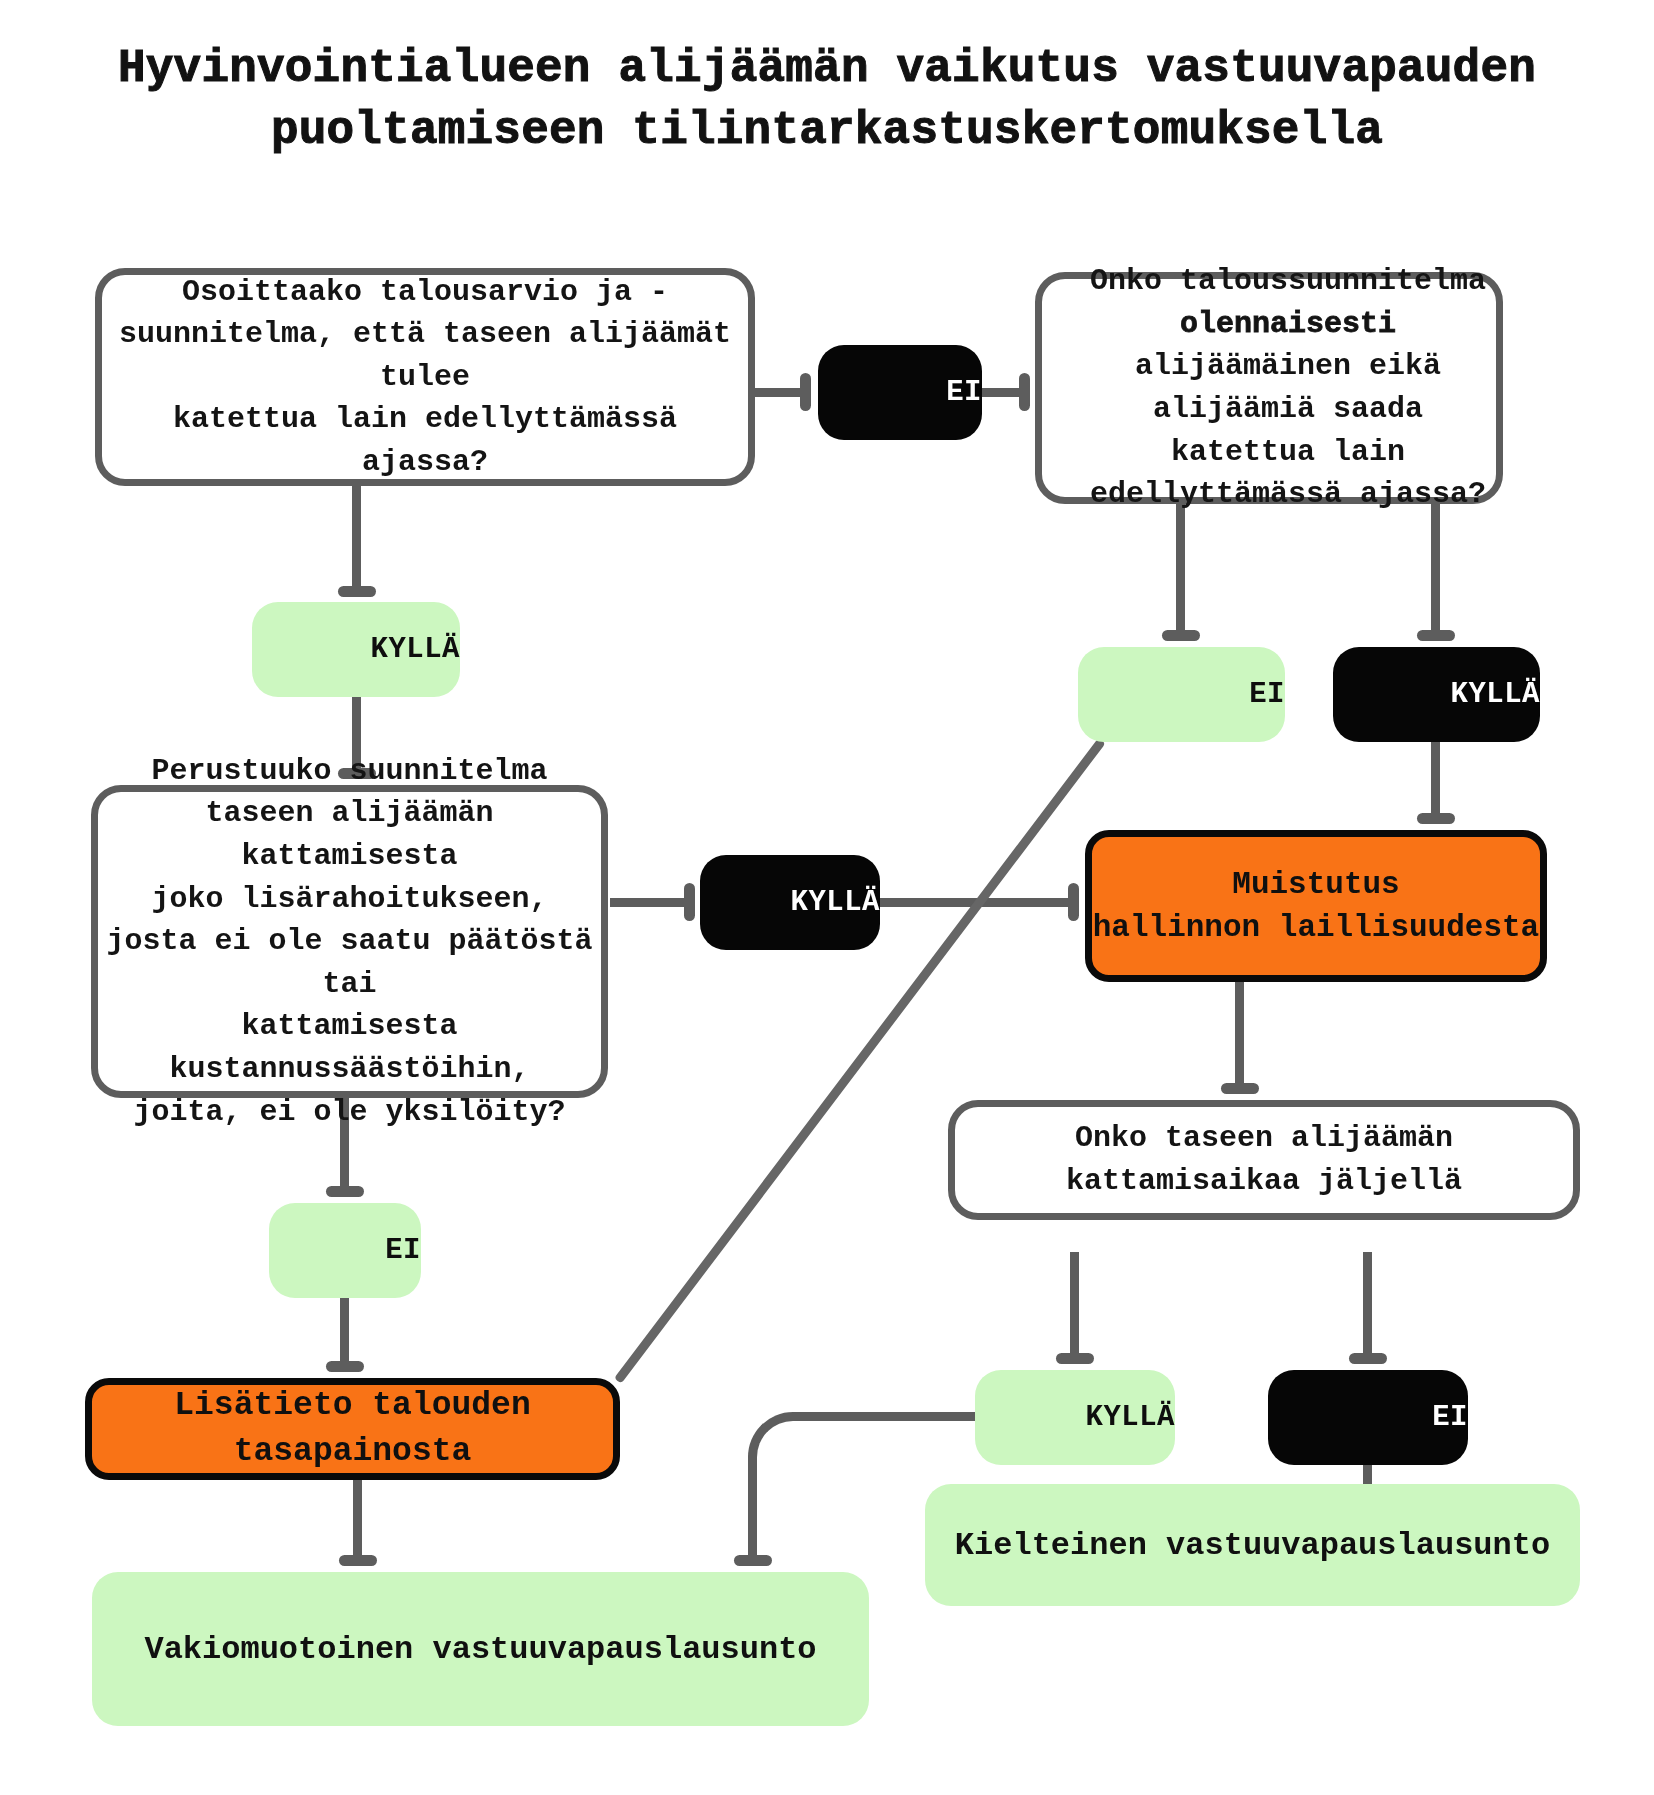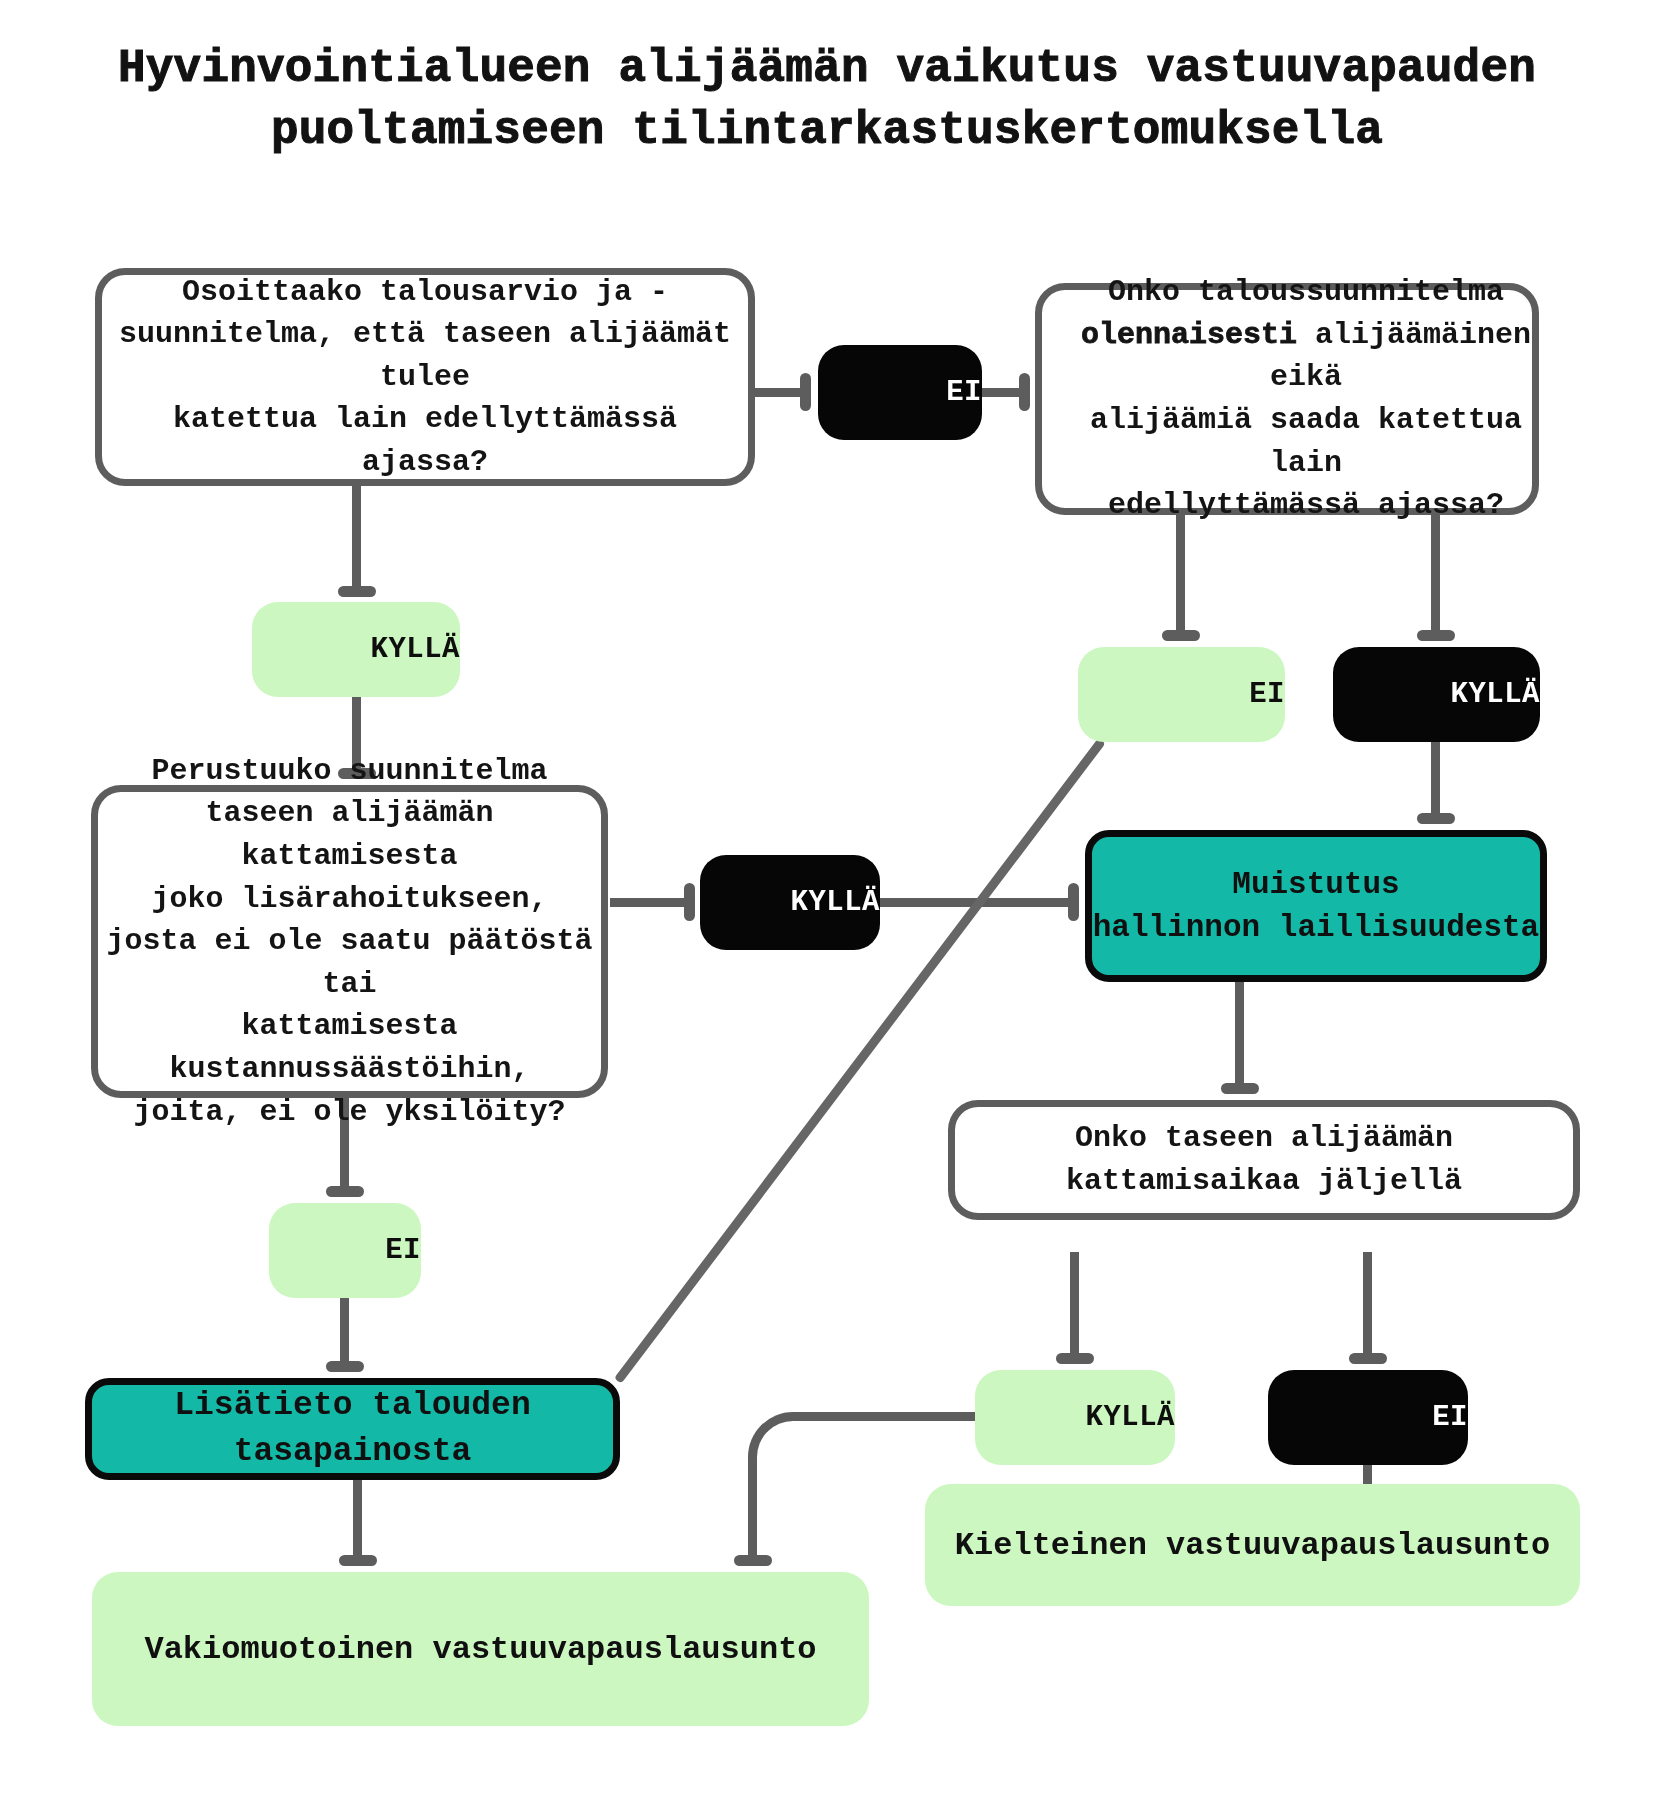--- a/index.html
+++ b/index.html
@@ -34,21 +34,21 @@
     justify-content: center;
     align-items: center;
     text-align: center;
     font-size: 30px;
     font-weight: 700;
     line-height: 1.42;
     color: #141414;
   }
   .gbox {
     position: absolute;
-    background: #14b8a6;
+    background: #f97316;
     border: 7px solid #0a0a0a;
     border-radius: 24px;
     display: flex;
     flex-direction: column;
     justify-content: center;
     align-items: center;
     text-align: center;
     font-size: 31px;
     font-weight: 700;
     line-height: 1.4;
@@ -161,21 +161,21 @@
   <div class="capv" style="left:1349px; top:1555px;"></div>
 
   <div class="diag" style="left:1102px; top:736px; width:803px; transform:rotate(127.1deg);"></div>
 
   <div class="qbox" style="left:95px; top:268px; width:660px; height:218px;">
     <div>Osoittaako talousarvio ja -</div>
     <div>suunnitelma, että taseen alijäämät tulee</div>
     <div>katettua lain edellyttämässä ajassa?</div>
   </div>
 
-  <div class="qbox" style="left:1035px; top:283px; width:504px; height:232px;padding-left:38px;">
+  <div class="qbox" style="left:1035px; top:272px; width:468px; height:232px;padding-left:38px;">
     <div>Onko taloussuunnitelma</div>
     <div><span class="xbold">olennaisesti</span><span> alijäämäinen eikä</span></div>
     <div>alijäämiä saada katettua lain</div>
     <div>edellyttämässä ajassa?</div>
   </div>
 
   <div class="qbox" style="left:91px; top:785px; width:517px; height:313px;">
     <div>Perustuuko suunnitelma</div>
     <div>taseen alijäämän kattamisesta</div>
     <div>joko lisärahoitukseen,</div>

